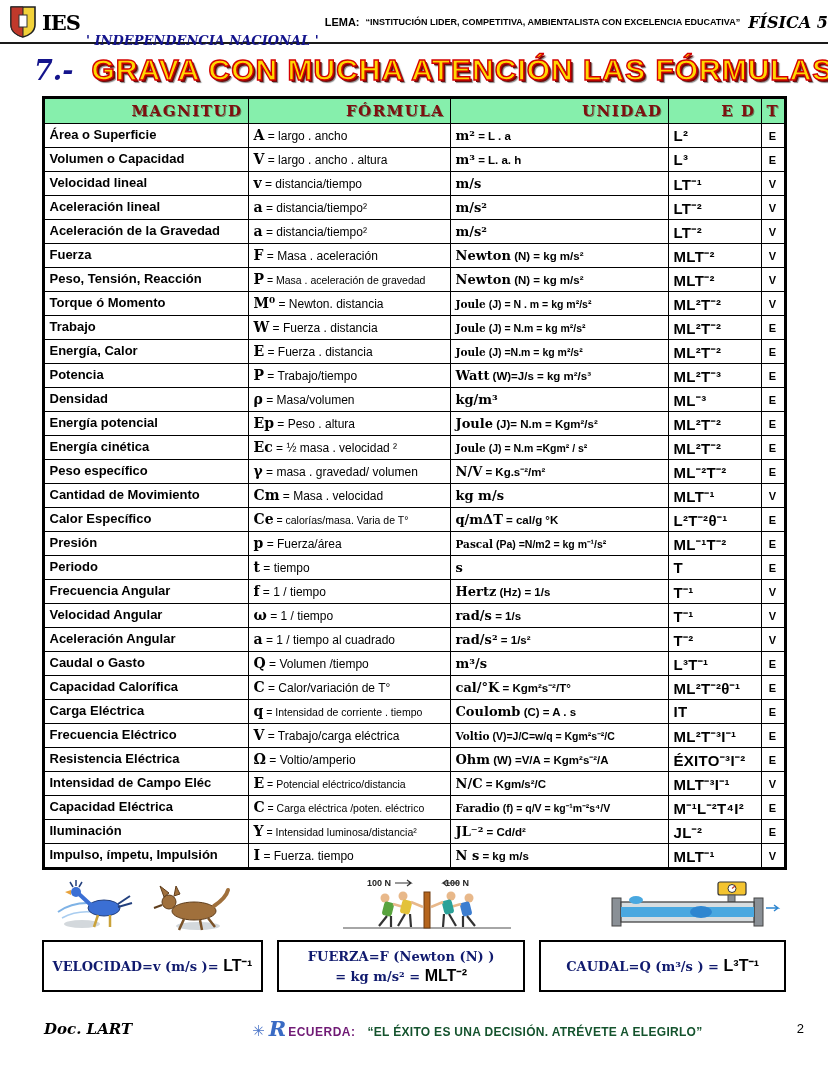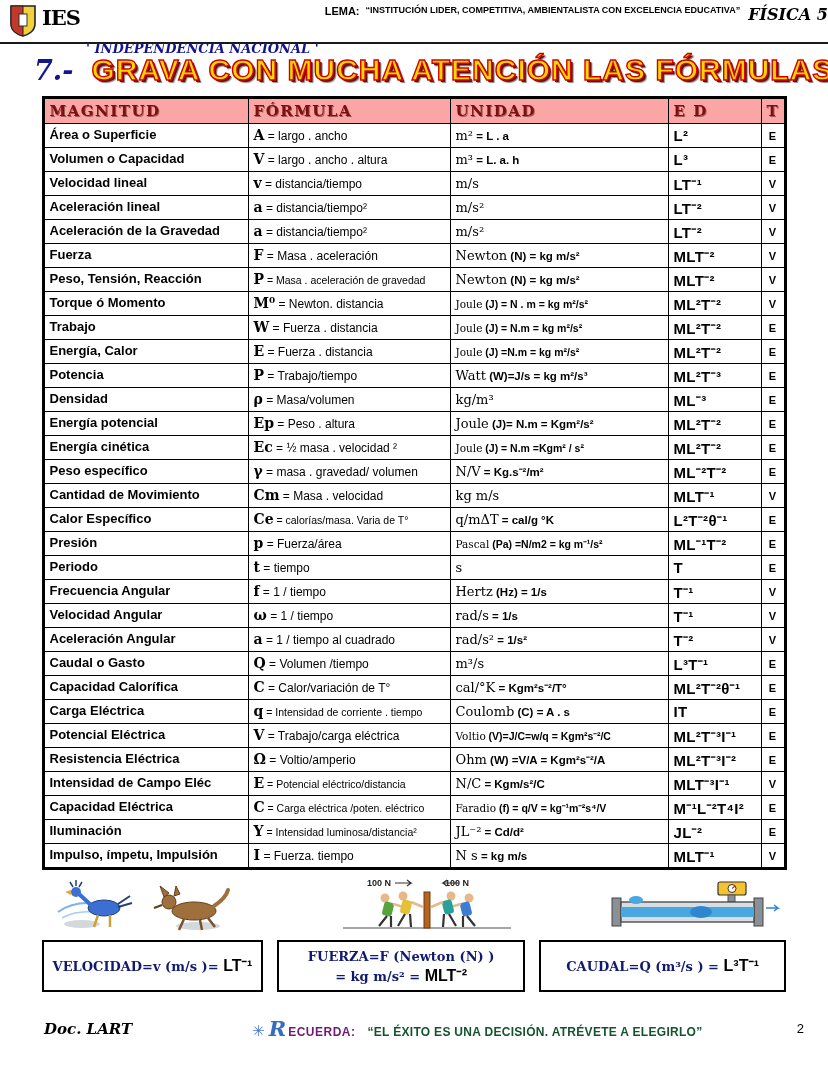--- a/index.html
+++ b/index.html
@@ -1,47 +1,47 @@
 <!DOCTYPE html>
 <html><head>
 <meta charset="utf-8">
 <style>
   html,body{margin:0;padding:0;background:#e9e9e9;}
   .page{width:828px;height:1071px;margin:0 auto;background:#fff;position:relative;overflow:hidden;
         font-family:"Liberation Sans",sans-serif;color:#000;}
 
   
-  .header{display:flex;align-items:flex-start;gap:6px;padding:5px 10px 3px 10px;border-bottom:2px solid #1a1a1a;height:34px;}
+  .header{display:flex;align-items:center;gap:6px;padding:5px 10px 3px 10px;border-bottom:2px solid #1a1a1a;height:34px;}
   .shield{width:26px;height:32px;flex:0 0 auto;}
   .abbr{font-family:"DejaVu Serif",serif;font-weight:bold;font-size:21px;letter-spacing:-1px;}
   .sname{color:#14148c;font-family:"DejaVu Serif",serif;font-weight:bold;font-style:italic;font-size:13px;white-space:nowrap;margin-top:36px;}
   .lema-label{font-weight:bold;font-size:11px;white-space:nowrap;}
   .lema{font-weight:bold;font-size:9px;white-space:nowrap;}
   .course{font-family:"DejaVu Serif",serif;font-weight:bold;font-style:italic;font-size:16px;white-space:nowrap;margin-left:2px;}
 
   
   .title-row{display:flex;align-items:center;gap:18px;padding:6px 0 4px 34px;height:40px;}
   .title-number{color:#14148c;font-family:"DejaVu Serif",serif;font-weight:bold;font-style:italic;font-size:27px;}
   .title-text{font-weight:900;font-size:30px;letter-spacing:1px;color:#ffd800;
       -webkit-text-stroke:1.4px #d40000;
       text-shadow:2px 2px 0 #6e0b0b, 3px 3px 1px rgba(40,40,40,.55);
       font-family:"Liberation Sans",sans-serif;white-space:nowrap;}
 
   
   table.ftable{border-collapse:collapse;table-layout:fixed;width:742px;margin:2px auto 0 auto;border:3px solid #000;}
   .ftable th,.ftable td{border:1.5px solid #000;padding:1px 5px;vertical-align:middle;overflow:hidden;}
-  .ftable thead th{background:#fca5a5;color:#7d0f0f;font-family:"DejaVu Serif",serif;font-weight:bold;
-      font-size:15px;letter-spacing:1.5px;text-align:left;height:22px;text-shadow:1px 1px 0 rgba(60,0,0,.45);}
+  .ftable thead th{background:#86efac;color:#7d0f0f;font-family:"DejaVu Serif",serif;font-weight:bold;
+      font-size:15px;letter-spacing:1.5px;text-align:right;height:22px;text-shadow:1px 1px 0 rgba(60,0,0,.45);}
   .c-mag{font-weight:bold;font-size:13px;height:21px;line-height:1.08;margin-left:6px;}
   .c-for{font-size:12px;line-height:1.05;}
   .fsym{font-family:"DejaVu Serif",serif;font-weight:bold;font-size:14px;}
   .frest{font-size:12px;}
   .frest.small{font-size:10.5px;}
   .c-uni{line-height:1.05;}
-  .ulead{font-family:"DejaVu Serif",serif;font-weight:normal;font-size:13px;}
+  .ulead{font-family:"DejaVu Serif",serif;font-weight:bold;font-size:13px;}
   .urest{font-weight:bold;font-size:11.5px;}
   .urest.small,.ulead.small{font-size:10.5px;}
   .c-ed{font-weight:bold;font-size:15px;letter-spacing:.3px;}
   .c-t{font-weight:bold;font-size:11px;text-align:center;vertical-align:bottom;padding:1px 1px;}
 
   
   .pics-row{display:flex;justify-content:space-between;align-items:flex-end;padding:4px 42px 0 48px;height:60px;}
   .pic{flex:0 0 auto;}
 
   
@@ -272,31 +272,31 @@
           <td class="c-t">E</td>
         </tr>
         <tr>
           <td class="c-mag">Carga Eléctrica</td>
           <td class="c-for"><span class="fsym">q</span><span class="frest small"> = Intensidad de corriente . tiempo</span></td>
           <td class="c-uni"><span class="ulead">Coulomb</span><span class="urest"> (C)  =  A . s</span></td>
           <td class="c-ed">IT</td>
           <td class="c-t">E</td>
         </tr>
         <tr>
-          <td class="c-mag">Potencial Eléctrica</td>
+          <td class="c-mag">Frecuencia Eléctrico</td>
           <td class="c-for"><span class="fsym">V</span><span class="frest"> =  Trabajo/carga eléctrica</span></td>
           <td class="c-uni"><span class="ulead small">Voltio</span><span class="urest small"> (V)=J/C=w/q = Kgm²s⁻²/C</span></td>
           <td class="c-ed">ML²T⁻³I⁻¹</td>
           <td class="c-t">E</td>
         </tr>
         <tr>
           <td class="c-mag">Resistencia Eléctrica</td>
           <td class="c-for"><span class="fsym">Ω</span><span class="frest"> =  Voltio/amperio</span></td>
           <td class="c-uni"><span class="ulead">Ohm</span><span class="urest"> (W)  =V/A = Kgm²s⁻²/A</span></td>
-          <td class="c-ed">ML²T⁻³I⁻²</td>
+          <td class="c-ed">ÉXITO⁻³I⁻²</td>
           <td class="c-t">E</td>
         </tr>
         <tr>
           <td class="c-mag">Intensidad de Campo Eléc</td>
           <td class="c-for"><span class="fsym">E</span><span class="frest small"> =  Potencial eléctrico/distancia</span></td>
           <td class="c-uni"><span class="ulead">N/C</span><span class="urest"> =  Kgm/s²/C</span></td>
           <td class="c-ed">MLT⁻³I⁻¹</td>
           <td class="c-t">V</td>
         </tr>
         <tr>

